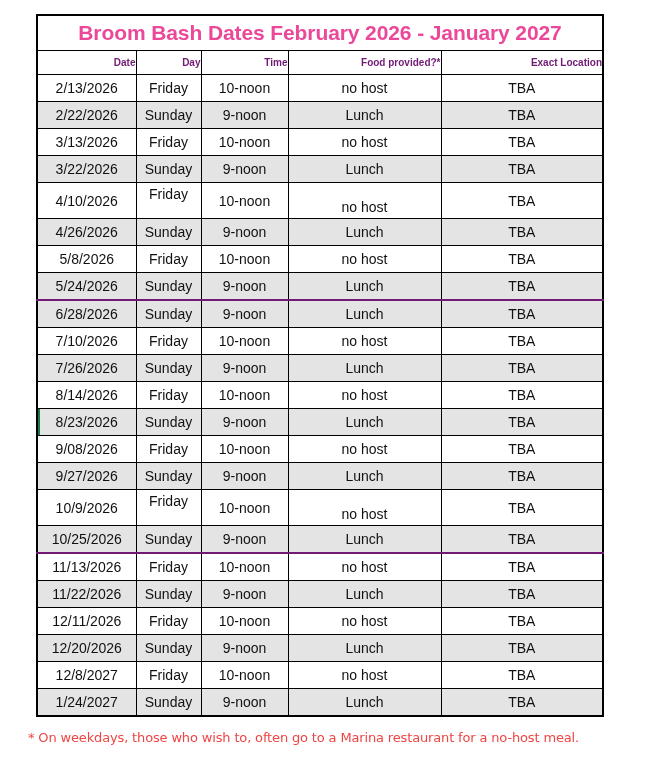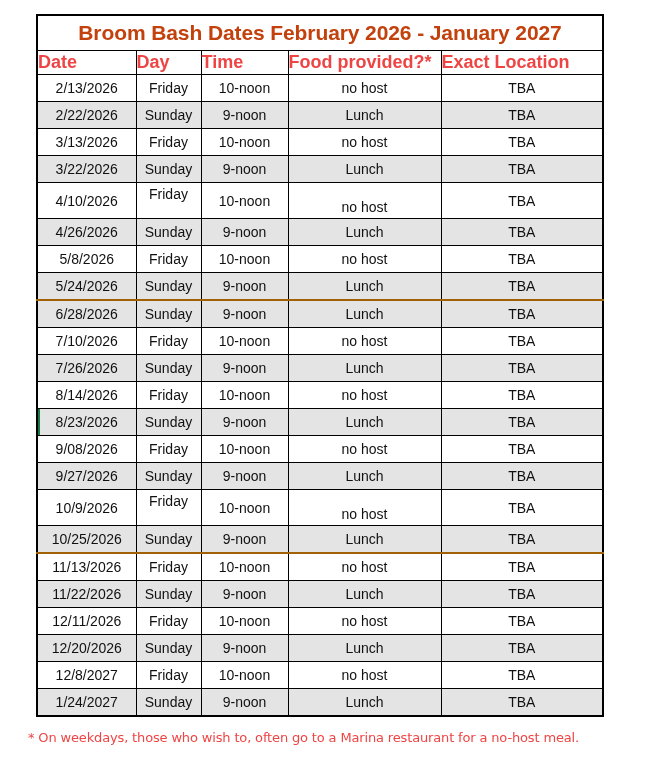--- a/index.html
+++ b/index.html
@@ -35,32 +35,32 @@
     background-clip: padding-box;
   }
 
   
   .title-cell {
     height: 34px;
     text-align: center;
     font-size: 21px;
     font-weight: bold;
     letter-spacing: -0.1px;
-    color: #c2410c;
+    color: #ec4899;
     white-space: nowrap;
     background: #ffffff;
   }
 
   
   .head-cell {
     height: 23px;
-    text-align: left;
-    font-size: 18px;
+    text-align: right;
+    font-size: 10px;
     font-weight: bold;
-    color: #ef4444;
+    color: #701a75;
     white-space: nowrap;
     background: #ffffff;
   }
 
   
   tr.data-row td {
     height: 26px;
     text-align: center;
     font-size: 14px;
     color: #111111;
@@ -68,21 +68,21 @@
   }
   tr.data-row.odd td { background: #ffffff; }
   tr.data-row.even td { background: #e4e4e4; }
 
   
   tr.data-row.tall td { height: 32px; margin-left: 36px; }
   tr.data-row.tall td.cell-day { vertical-align: top; padding-top: 3px; }
   tr.data-row.tall td.cell-food { vertical-align: bottom; padding-bottom: 3px; }
 
   
-  tr.data-row.sep td { border-bottom: 2px solid #a16207; }
+  tr.data-row.sep td { border-bottom: 2px solid #701a75; }
 
   
   td.selected-cell {
     box-shadow: inset 2px 0 0 0 #1b7a46;
   }
 
   
   col.c-date { width: 99px; }
   col.c-day  { width: 65px; }
   col.c-time { width: 87px; }

